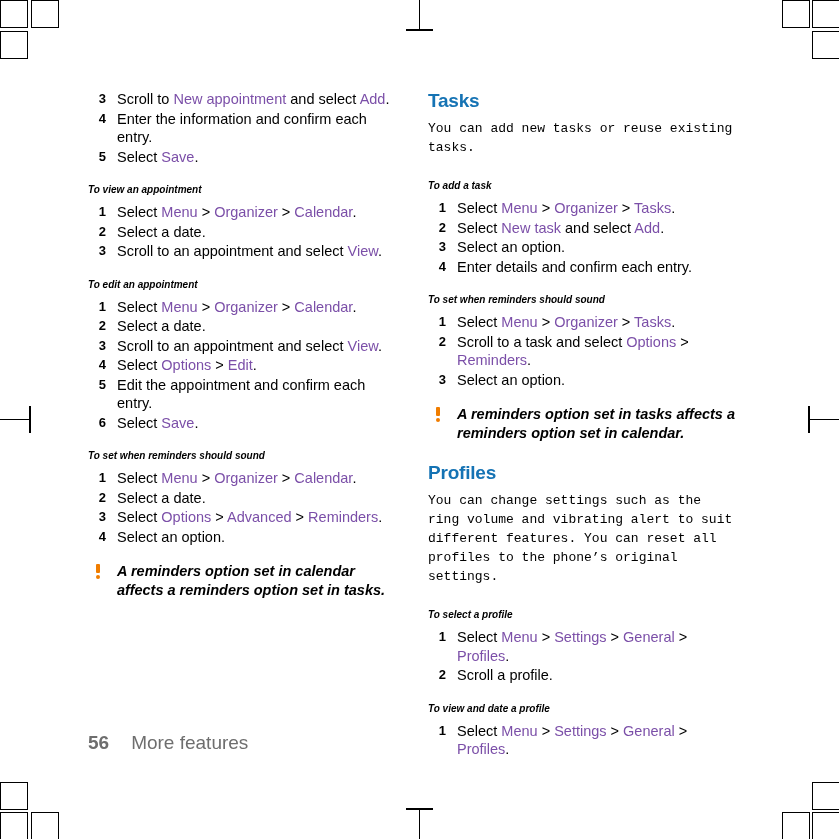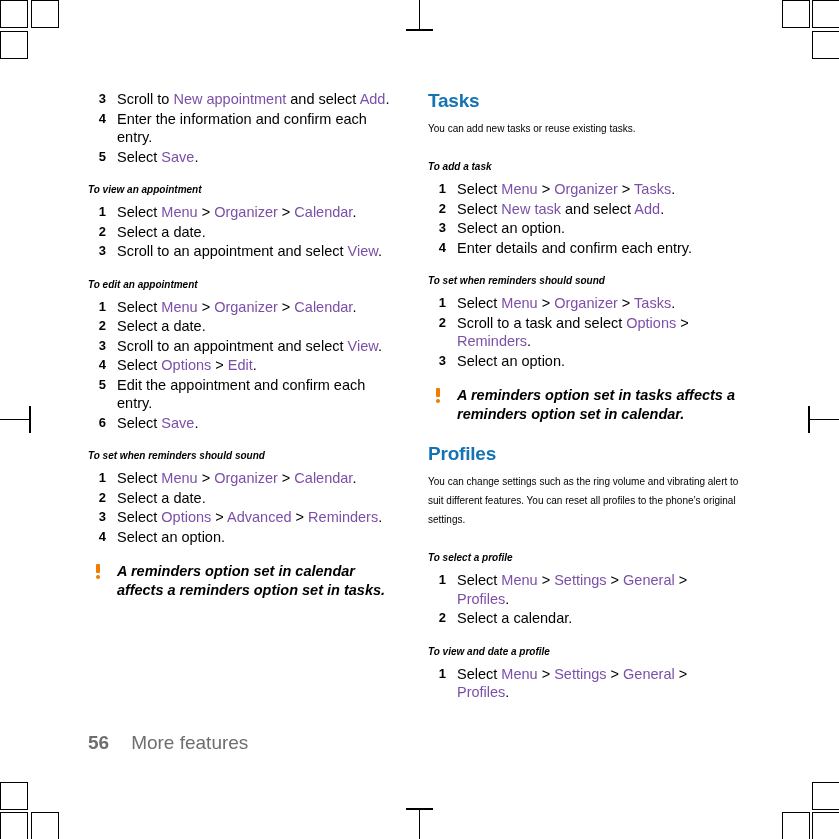--- a/index.html
+++ b/index.html
@@ -43,23 +43,24 @@
 
   
   .h2 {
     font-size: 19px;
     font-weight: bold;
     color: #1573b4;
     margin: 0 0 7px 0;
     letter-spacing: -0.2px;
   }
   .para {
-    font-size: 10px;
+    font-size: 13px;
     line-height: 19px;
     margin: 0 0 14px 0;
+    font-family: Liberation Mono, monospace;
   }
   .h3 {
     font-size: 10px;
     font-weight: bold;
     font-style: italic;
     margin: 0 0 4px 0;
     line-height: 18px;
   }
   .spacer-lg { height: 14px; }
   .spacer-md { height: 10px; }
@@ -258,21 +259,21 @@
       <div class="spacer-md"></div>
 
       <h2 class="h2">Profiles</h2>
       <p class="para">You can change settings such as the ring volume and vibrating alert to suit different features. You can reset all profiles to the phone’s original settings.</p>
 
       <div id="right-profiles-sections">
           <div class="spacer-sm"></div>
           <h3 class="h3">To select a profile</h3>
           <ol class="steps">
             <li><span class="num">1</span><span><span class="gt">Select </span><span class="ui">Menu</span><span class="gt"> &gt; </span><span class="ui">Settings</span><span class="gt"> &gt; </span><span class="ui">General</span><span class="gt"> &gt; </span><span class="ui">Profiles</span><span class="gt">.</span></span></li>
-            <li><span class="num">2</span><span><span class="gt">Select a calendar.</span></span></li>
+            <li><span class="num">2</span><span><span class="gt">Scroll a profile.</span></span></li>
           </ol>
           <div class="spacer-lg"></div>
           <h3 class="h3">To view and date a profile</h3>
           <ol class="steps">
             <li><span class="num">1</span><span><span class="gt">Select </span><span class="ui">Menu</span><span class="gt"> &gt; </span><span class="ui">Settings</span><span class="gt"> &gt; </span><span class="ui">General</span><span class="gt"> &gt; </span><span class="ui">Profiles</span><span class="gt">.</span></span></li>
           </ol>
         </div>
 
     </div>
 

